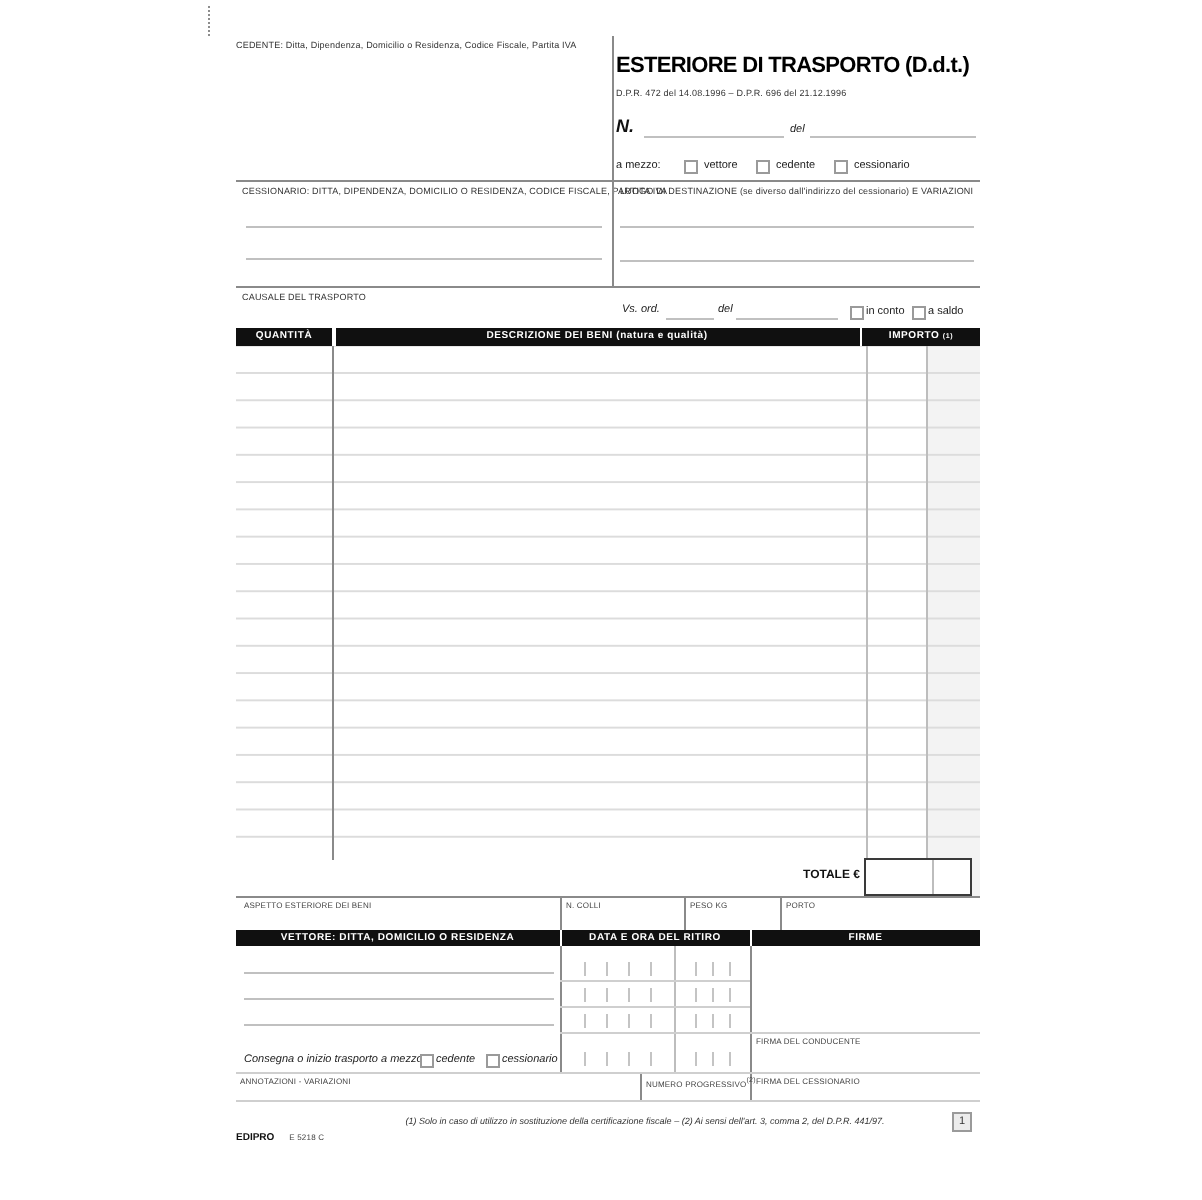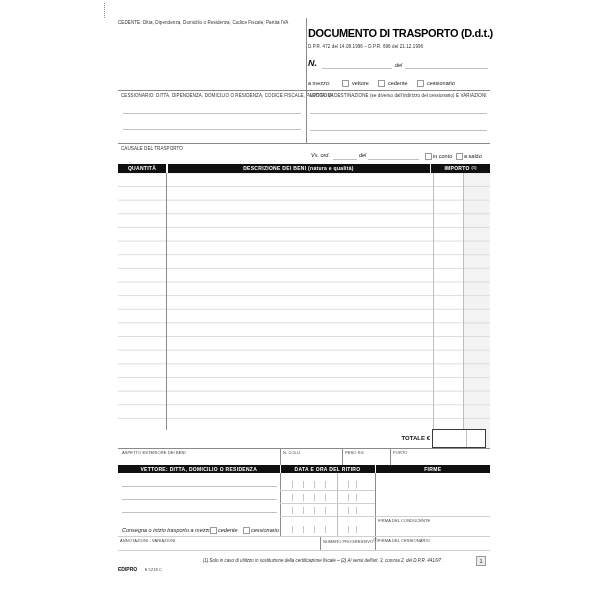--- a/index.html
+++ b/index.html
@@ -32,21 +32,21 @@
 </head>
 <body>
 
 <div class="page">
 
   <div class="abs" style="left:104px;top:3px;height:15px;border-left:1px dotted #8d8d8d;"></div>
 
   <div class="abs lbl-xs" style="left:118px;top:20px;">CEDENTE:  Ditta, Dipendenza, Domicilio o Residenza, Codice Fiscale, Partita IVA</div>
   <div class="abs vline" style="left:306px;top:18px;height:72px;"></div>
 
-  <div class="abs title" style="left:308px;top:27px;">DOCUMENTO DI TRASPORTO (D.d.t.)</div>
+  <div class="abs title" style="left:308px;top:27px;">ESTERIORE DI TRASPORTO (D.d.t.)</div>
   <div class="abs lbl-xs" style="left:308px;top:44px;">D.P.R. 472 del 14.08.1996  –  D.P.R. 696 del 21.12.1996</div>
 
   <span class="abs ital" style="left:308px;top:58px;font-size:9px;font-weight:bold;">N.</span>
   <div class="abs fline" style="left:322px;top:68px;width:70px;"></div>
   <span class="abs lbl-sm ital" style="left:395px;top:62px;">del</span>
   <div class="abs fline" style="left:405px;top:68px;width:83px;"></div>
 
   <span class="abs lbl-sm" style="left:308px;top:80px;">a mezzo:</span>
   <span class="abs cb" style="left:342px;top:80px;"></span>
   <span class="abs lbl-sm" style="left:352px;top:80px;">vettore</span>

